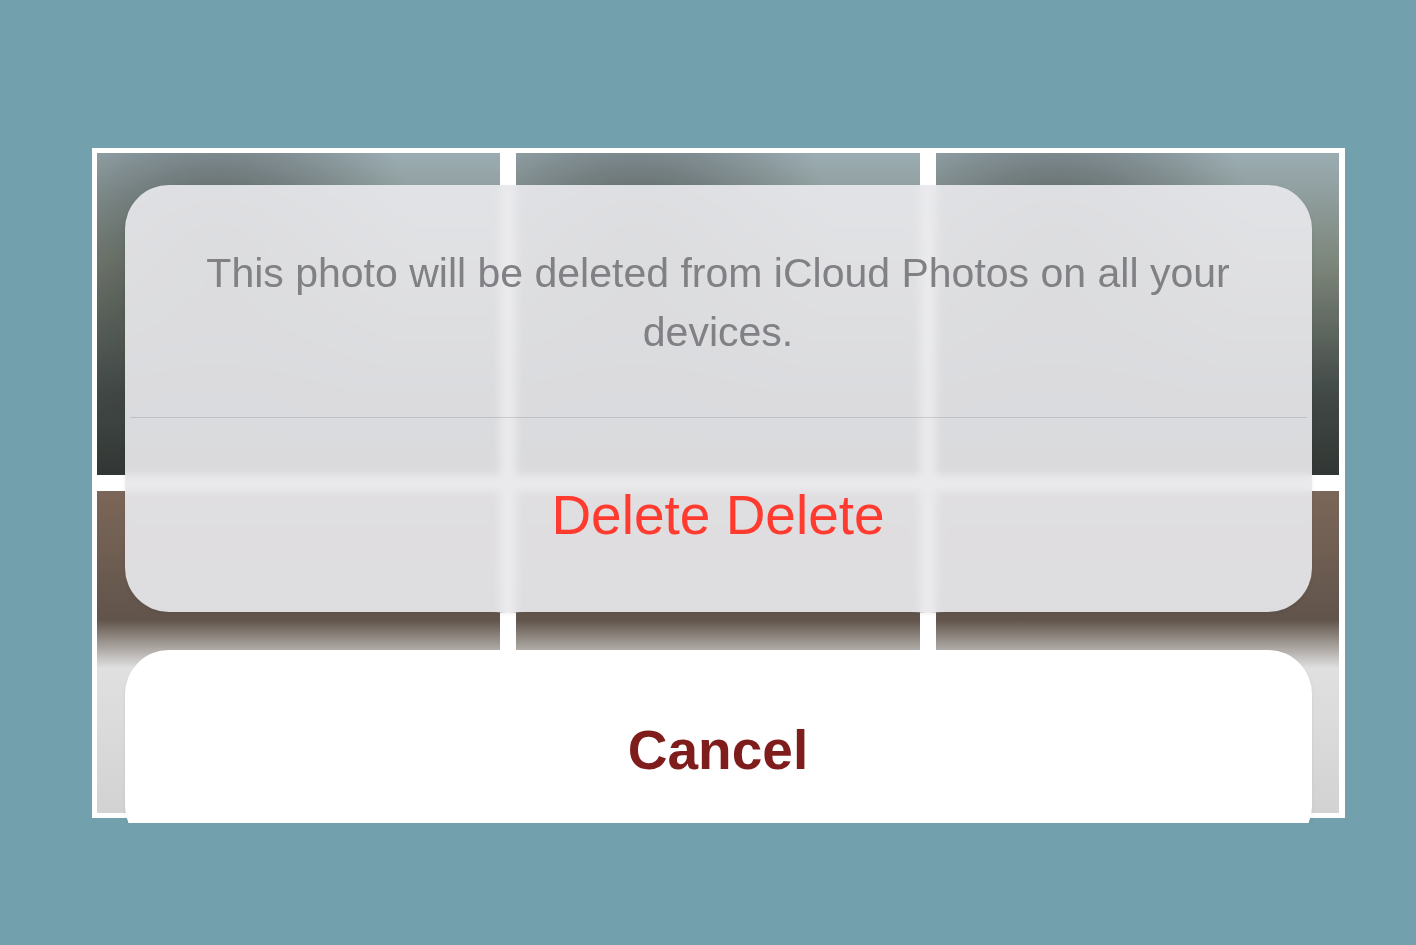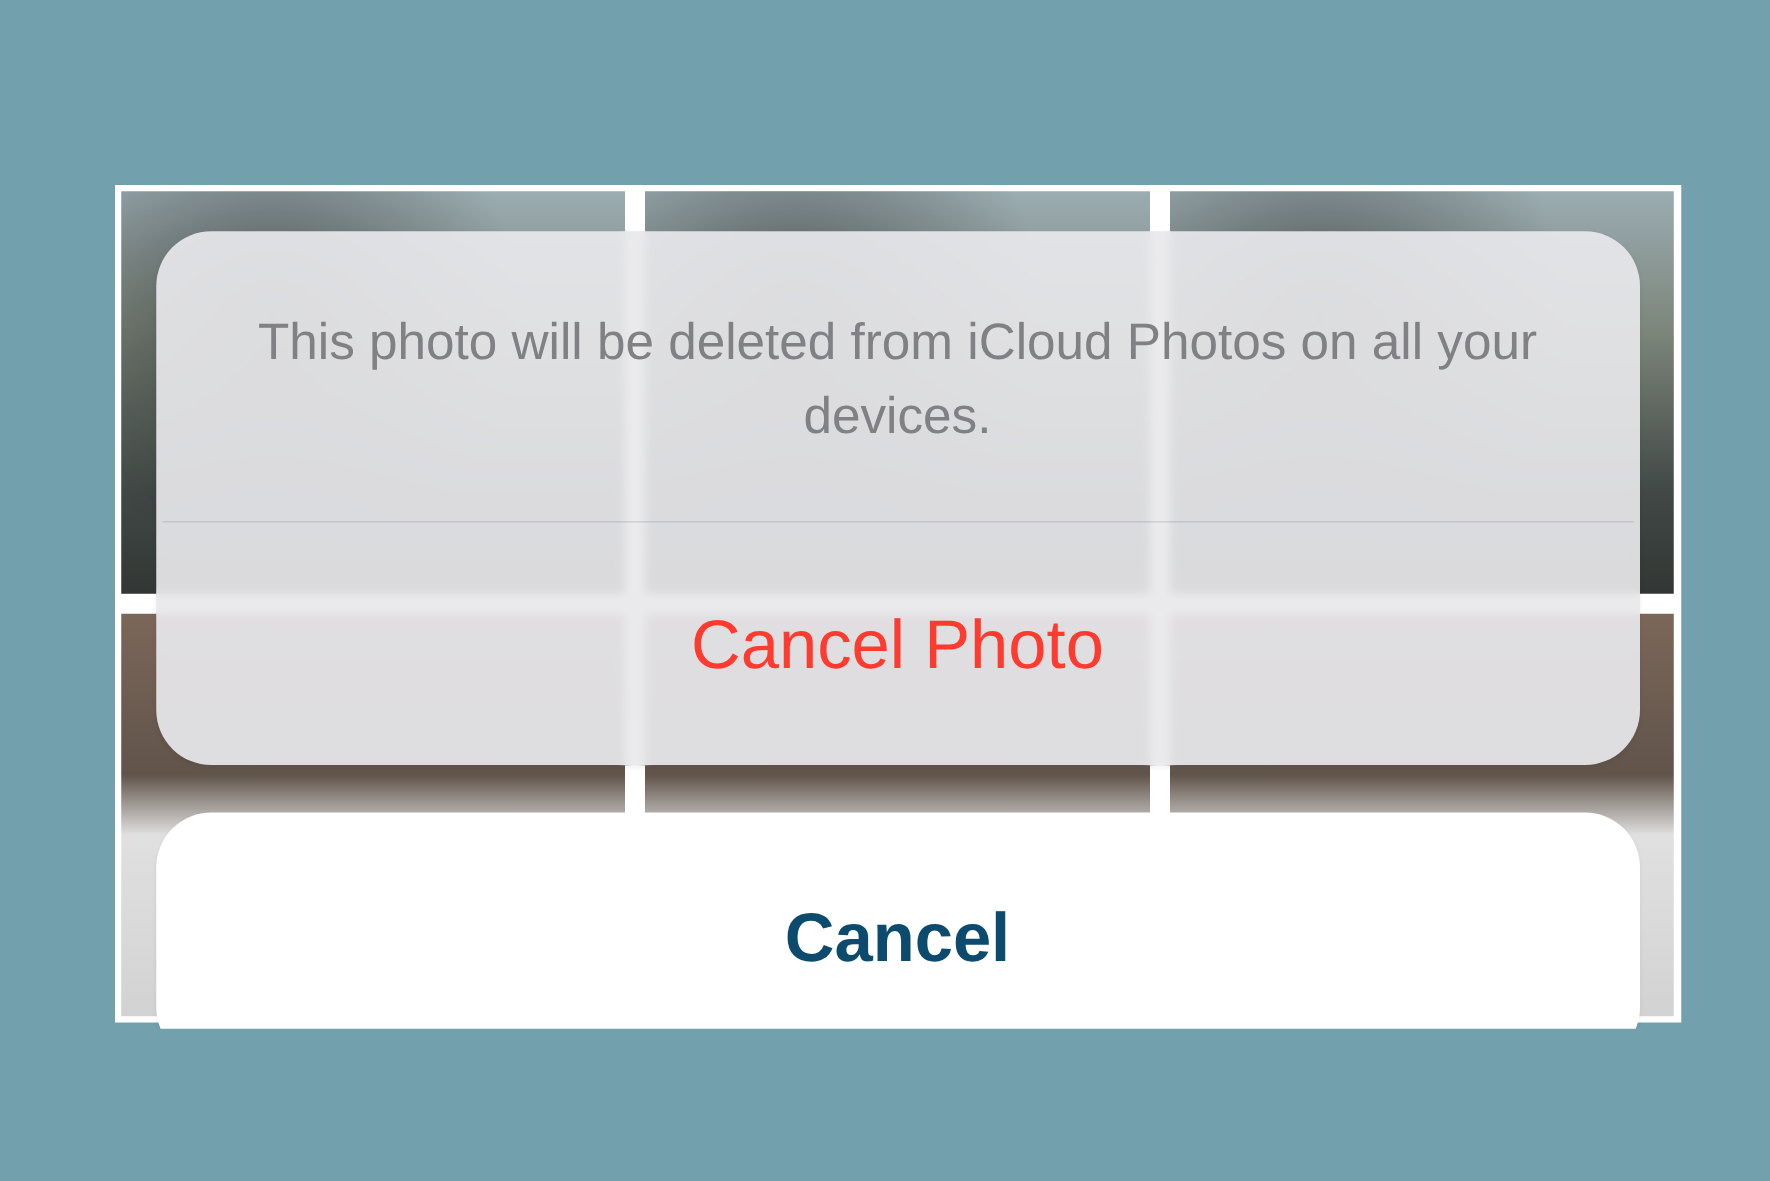--- a/index.html
+++ b/index.html
@@ -110,21 +110,21 @@
       box-shadow: 0 2px 4px rgba(0,0,0,0.06);
     }
 
     .cancel-action {
       display: flex;
       align-items: center;
       justify-content: center;
       height: 190px;
       font-size: 55px;
       font-weight: 600;
-      color: #0c4a6e;
+      color: #7f1d1d;
       cursor: pointer;
       user-select: none;
     }
   </style>
 </head>
 <body>
 
 <div class="device-viewport">
 
   <div class="photo-bg">
@@ -136,21 +136,21 @@
     <div class="thumb alt"></div>
   </div>
 
   <div class="dim"></div>
 
   <div class="sheet-wrap">
 
     <div class="sheet-group">
       <div class="sheet-message">This photo will be deleted from iCloud Photos on all your devices.</div>
       <div class="sheet-divider"></div>
-      <div class="sheet-action destructive">Cancel Photo</div>
+      <div class="sheet-action destructive">Delete Delete</div>
     </div>
 
     <div class="cancel-group">
       <div class="cancel-action">Cancel</div>
     </div>
 
   </div>
 
 </div>
 

